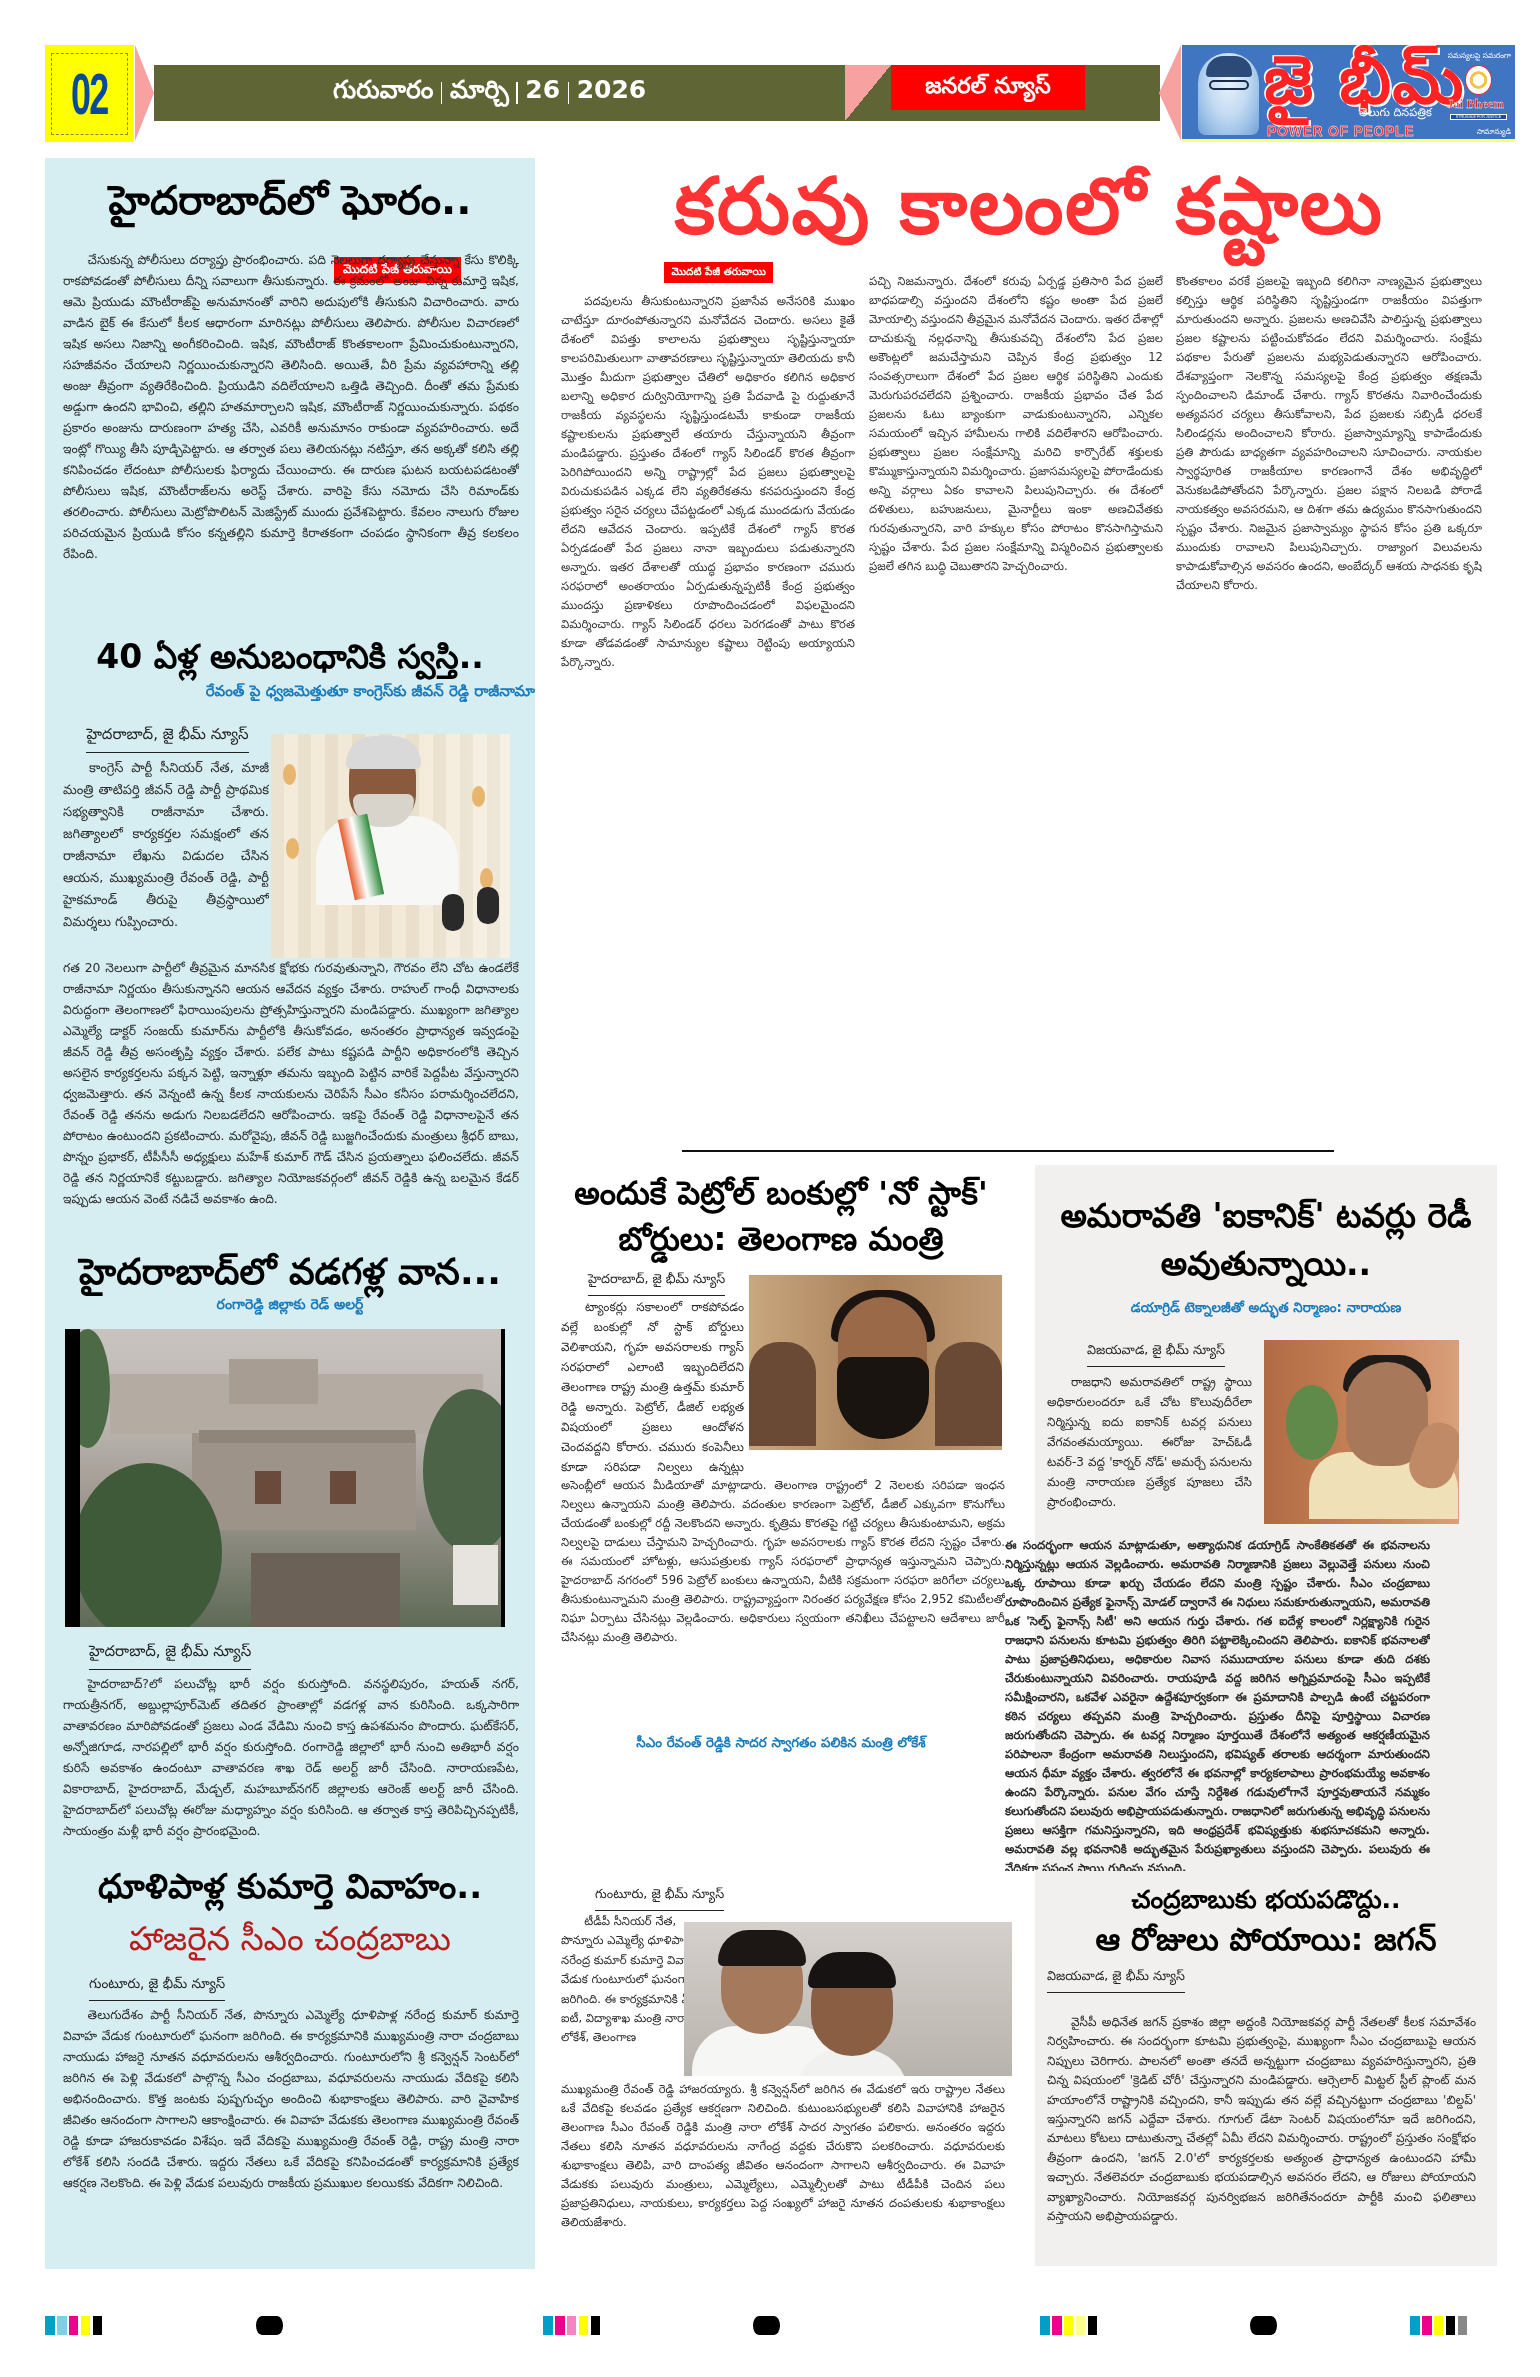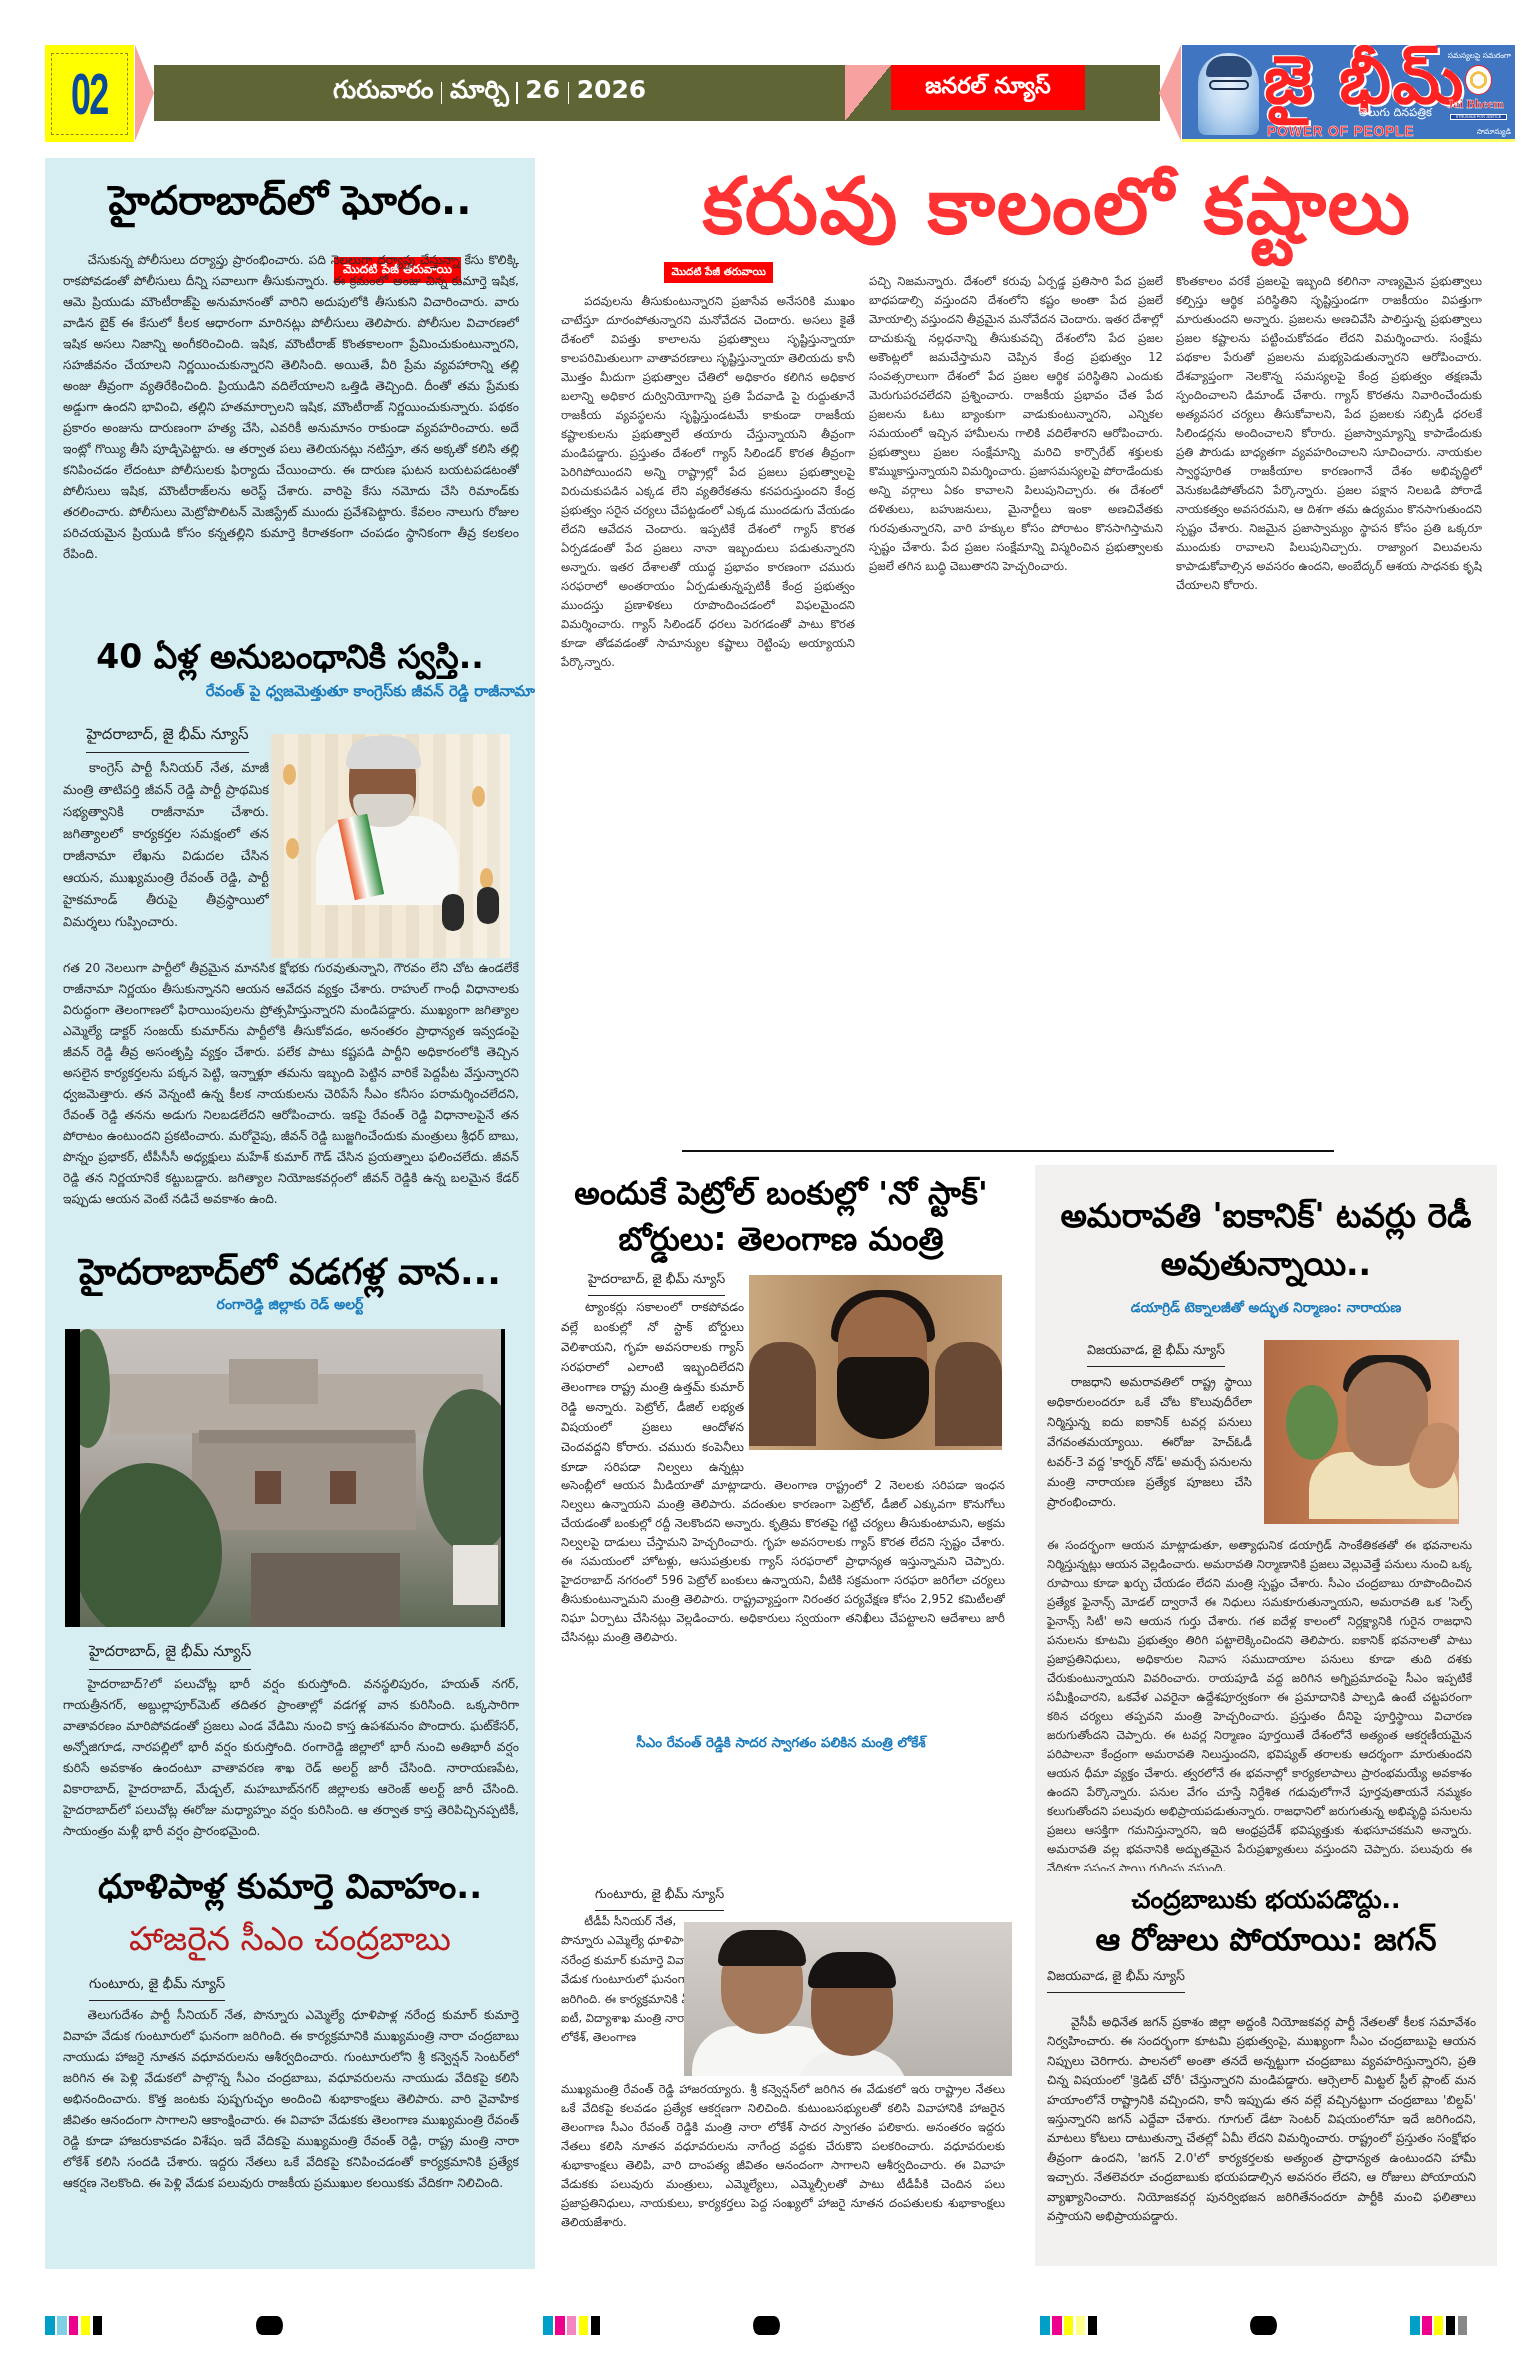--- a/index.html
+++ b/index.html
@@ -195,21 +195,21 @@
   <h2 class="hl-black" style="font-size:34px; line-height:48px;">ధూళిపాళ్ల కుమార్తె వివాహం..</h2>
   <div style="text-align:center; font-size:33px; line-height:52px; color:#b91c1c; font-family:'DejaVu Sans', sans-serif; font-weight:400; margin-top:3px;">హాజరైన సీఎం చంద్రబాబు</div>
 </div>
 <div class="box" style="left:89px; top:1976px; width:209px;">
   <span class="byline" style="font-size:13.4px;">గుంటూరు, జై భీమ్ న్యూస్</span>
 </div>
 <div class="box" style="left:63px; top:2005px; width:456px; height:257px; overflow:hidden;">
   <p class="body-text" style="font-size:12.3px; line-height:21px;">తెలుగుదేశం పార్టీ సీనియర్ నేత, పొన్నూరు ఎమ్మెల్యే ధూళిపాళ్ల నరేంద్ర కుమార్ కుమార్తె వివాహ వేడుక గుంటూరులో ఘనంగా జరిగింది. ఈ కార్యక్రమానికి ముఖ్యమంత్రి నారా చంద్రబాబు నాయుడు హాజరై నూతన వధూవరులను ఆశీర్వదించారు. గుంటూరులోని శ్రీ కన్వెన్షన్ సెంటర్‌లో జరిగిన ఈ పెళ్లి వేడుకలో పాల్గొన్న సీఎం చంద్రబాబు, వధూవరులను నాయుడు వేదికపై కలిసి అభినందించారు. కొత్త జంటకు పుష్పగుచ్ఛం అందించి శుభాకాంక్షలు తెలిపారు. వారి వైవాహిక జీవితం ఆనందంగా సాగాలని ఆకాంక్షించారు. ఈ వివాహ వేడుకకు తెలంగాణ ముఖ్యమంత్రి రేవంత్ రెడ్డి కూడా హాజరుకావడం విశేషం. ఇదే వేదికపై ముఖ్యమంత్రి రేవంత్ రెడ్డి, రాష్ట్ర మంత్రి నారా లోకేశ్ కలిసి సందడి చేశారు. ఇద్దరు నేతలు ఒకే వేదికపై కనిపించడంతో కార్యక్రమానికి ప్రత్యేక ఆకర్షణ నెలకొంది. ఈ పెళ్లి వేడుక పలువురు రాజకీయ ప్రముఖుల కలయికకు వేదికగా నిలిచింది.</p>
 </div>
 
-<div class="box" style="left:576px; top:158px; width:962px; text-align:center;">
+<div class="box" style="left:548px; top:158px; width:962px; text-align:center;">
   <h1 style="font-size:78px; line-height:97px; color:#ff3333; font-weight:700; letter-spacing:1.5px; font-family:'DejaVu Sans', sans-serif;">కరువు కాలంలో కష్టాలు</h1>
 </div>
 <div class="box" style="left:664px; top:262px;">
   <span class="tag-red" style="font-size:10.4px; padding:3px 7.5px;">మొదటి పేజీ తరువాయి</span>
 </div>
 <div class="box" style="left:561px; top:292px; width:294px; height:835px; overflow:hidden;">
   <p class="body-text" style="font-size:11.6px; line-height:19px; color:#333;">పదవులను తీసుకుంటున్నారని ప్రజాసేవ అనేసరికి ముఖం చాటేస్తూ దూరంపోతున్నారని మనోవేదన చెందారు. అసలు కైతే దేశంలో విపత్తు కాలాలను ప్రభుత్వాలు సృష్టిస్తున్నాయా కాలపరిమితులుగా వాతావరణాలు సృష్టిస్తున్నాయా తెలియదు కానీ మొత్తం మీదుగా ప్రభుత్వాల చేతిలో అధికారం కలిగిన అధికార బలాన్ని అధికార దుర్వినియోగాన్ని ప్రతి పేదవాడి పై రుద్దుతూనే రాజకీయ వ్యవస్థలను సృష్టిస్తుండటమే కాకుండా రాజకీయ కష్టాలకులను ప్రభుత్వాలే తయారు చేస్తున్నాయని తీవ్రంగా మండిపడ్డారు. ప్రస్తుతం దేశంలో గ్యాస్ సిలిండర్ కొరత తీవ్రంగా పెరిగిపోయిందని అన్ని రాష్ట్రాల్లో పేద ప్రజలు ప్రభుత్వాలపై విరుచుకుపడిన ఎక్కడ లేని వ్యతిరేకతను కనపరుస్తుందని కేంద్ర ప్రభుత్వం సరైన చర్యలు చేపట్టడంలో ఎక్కడ ముందడుగు వేయడం లేదని ఆవేదన చెందారు. ఇప్పటికే దేశంలో గ్యాస్ కొరత ఏర్పడడంతో పేద ప్రజలు నానా ఇబ్బందులు పడుతున్నారని అన్నారు. ఇతర దేశాలతో యుద్ధ ప్రభావం కారణంగా చమురు సరఫరాలో అంతరాయం ఏర్పడుతున్నప్పటికీ కేంద్ర ప్రభుత్వం ముందస్తు ప్రణాళికలు రూపొందించడంలో విఫలమైందని విమర్శించారు. గ్యాస్ సిలిండర్ ధరలు పెరగడంతో పాటు కొరత కూడా తోడవడంతో సామాన్యుల కష్టాలు రెట్టింపు అయ్యాయని పేర్కొన్నారు.</p>
 </div>
 <div class="box" style="left:869px; top:272px; width:294px; height:855px; overflow:hidden;">
   <p class="body-text" style="font-size:11.6px; line-height:19px; color:#333; text-indent:0;">పచ్చి నిజమన్నారు. దేశంలో కరువు ఏర్పడ్డ ప్రతిసారి పేద ప్రజలే బాధపడాల్సి వస్తుందని దేశంలోని కష్టం అంతా పేద ప్రజలే మోయాల్సి వస్తుందని తీవ్రమైన మనోవేదన చెందారు. ఇతర దేశాల్లో దాచుకున్న నల్లధనాన్ని తీసుకువచ్చి దేశంలోని పేద ప్రజల అకౌంట్లలో జమచేస్తామని చెప్పిన కేంద్ర ప్రభుత్వం 12 సంవత్సరాలుగా దేశంలో పేద ప్రజల ఆర్థిక పరిస్థితిని ఎందుకు మెరుగుపరచలేదని ప్రశ్నించారు. రాజకీయ ప్రభావం చేత పేద ప్రజలను ఓటు బ్యాంకుగా వాడుకుంటున్నారని, ఎన్నికల సమయంలో ఇచ్చిన హామీలను గాలికి వదిలేశారని ఆరోపించారు. ప్రభుత్వాలు ప్రజల సంక్షేమాన్ని మరిచి కార్పొరేట్ శక్తులకు కొమ్ముకాస్తున్నాయని విమర్శించారు. ప్రజాసమస్యలపై పోరాడేందుకు అన్ని వర్గాలు ఏకం కావాలని పిలుపునిచ్చారు. ఈ దేశంలో దళితులు, బహుజనులు, మైనార్టీలు ఇంకా అణచివేతకు గురవుతున్నారని, వారి హక్కుల కోసం పోరాటం కొనసాగిస్తామని స్పష్టం చేశారు. పేద ప్రజల సంక్షేమాన్ని విస్మరించిన ప్రభుత్వాలకు ప్రజలే తగిన బుద్ధి చెబుతారని హెచ్చరించారు.</p>
@@ -249,21 +249,21 @@
 <div class="box" style="left:1047px; top:1372px; width:205px; height:164px; overflow:hidden;">
   <p class="body-text" style="font-size:12px; line-height:20px;">రాజధాని అమరావతిలో రాష్ట్ర స్థాయి అధికారులందరూ ఒకే చోట కొలువుదీరేలా నిర్మిస్తున్న ఐదు ఐకానిక్ టవర్ల పనులు వేగవంతమయ్యాయి. ఈరోజు హెచ్‌ఓడీ టవర్-3 వద్ద 'కార్నర్ నోడ్' అమర్చే పనులను మంత్రి నారాయణ ప్రత్యేక పూజలు చేసి ప్రారంభించారు.</p>
 </div>
 <div class="photo ph-narayana" style="left:1264px; top:1340px; width:195px; height:184px;">
   <div class="plant"></div>
     <div class="shirt"></div>
     <div class="hair"></div>
     <div class="face"></div>
     <div class="hand"></div>
 </div>
-<div class="box" style="left:1047px; top:1536px; width:425px; height:335px; overflow:hidden;">
+<div class="box" style="left:1005px; top:1536px; width:425px; height:335px; overflow:hidden;font-weight:bold;">
   <p class="body-text" style="font-size:11.6px; line-height:19px; text-indent:0;">ఈ సందర్భంగా ఆయన మాట్లాడుతూ, అత్యాధునిక డయాగ్రిడ్ సాంకేతికతతో ఈ భవనాలను నిర్మిస్తున్నట్లు ఆయన వెల్లడించారు. అమరావతి నిర్మాణానికి ప్రజలు వెల్లువెత్తే పనులు నుంచి ఒక్క రూపాయి కూడా ఖర్చు చేయడం లేదని మంత్రి స్పష్టం చేశారు. సీఎం చంద్రబాబు రూపొందించిన ప్రత్యేక ఫైనాన్స్ మోడల్ ద్వారానే ఈ నిధులు సమకూరుతున్నాయని, అమరావతి ఒక 'సెల్ఫ్ ఫైనాన్స్ సిటీ' అని ఆయన గుర్తు చేశారు. గత ఐదేళ్ల కాలంలో నిర్లక్ష్యానికి గురైన రాజధాని పనులను కూటమి ప్రభుత్వం తిరిగి పట్టాలెక్కించిందని తెలిపారు. ఐకానిక్ భవనాలతో పాటు ప్రజాప్రతినిధులు, అధికారుల నివాస సముదాయాల పనులు కూడా తుది దశకు చేరుకుంటున్నాయని వివరించారు. రాయపూడి వద్ద జరిగిన అగ్నిప్రమాదంపై సీఎం ఇప్పటికే సమీక్షించారని, ఒకవేళ ఎవరైనా ఉద్దేశపూర్వకంగా ఈ ప్రమాదానికి పాల్పడి ఉంటే చట్టపరంగా కఠిన చర్యలు తప్పవని మంత్రి హెచ్చరించారు. ప్రస్తుతం దీనిపై పూర్తిస్థాయి విచారణ జరుగుతోందని చెప్పారు. ఈ టవర్ల నిర్మాణం పూర్తయితే దేశంలోనే అత్యంత ఆకర్షణీయమైన పరిపాలనా కేంద్రంగా అమరావతి నిలుస్తుందని, భవిష్యత్ తరాలకు ఆదర్శంగా మారుతుందని ఆయన ధీమా వ్యక్తం చేశారు. త్వరలోనే ఈ భవనాల్లో కార్యకలాపాలు ప్రారంభమయ్యే అవకాశం ఉందని పేర్కొన్నారు. పనుల వేగం చూస్తే నిర్దేశిత గడువులోగానే పూర్తవుతాయనే నమ్మకం కలుగుతోందని పలువురు అభిప్రాయపడుతున్నారు. రాజధానిలో జరుగుతున్న అభివృద్ధి పనులను ప్రజలు ఆసక్తిగా గమనిస్తున్నారని, ఇది ఆంధ్రప్రదేశ్ భవిష్యత్తుకు శుభసూచకమని అన్నారు. అమరావతి వల్ల భవనానికి అద్భుతమైన పేరుప్రఖ్యాతులు వస్తుందని చెప్పారు. పలువురు ఈ వేదికగా ప్రపంచ స్థాయి గుర్తింపు వస్తుంది.</p>
 </div>
 
 <div class="box" style="left:548px; top:1730px; width:466px; text-align:center;">
   <div class="kicker-blue" style="font-size:13.4px; margin-top:4.5px;">సీఎం రేవంత్ రెడ్డికి సాదర స్వాగతం పలికిన మంత్రి లోకేశ్</div>
 </div>
 <div class="box" style="left:574px; top:1886px; width:171px; text-align:center;">
   <span class="byline" style="font-size:12.7px;">గుంటూరు, జై భీమ్ న్యూస్</span>
 </div>
 <div class="box" style="left:561px; top:1912px; width:149px; height:164px; overflow:hidden;">

